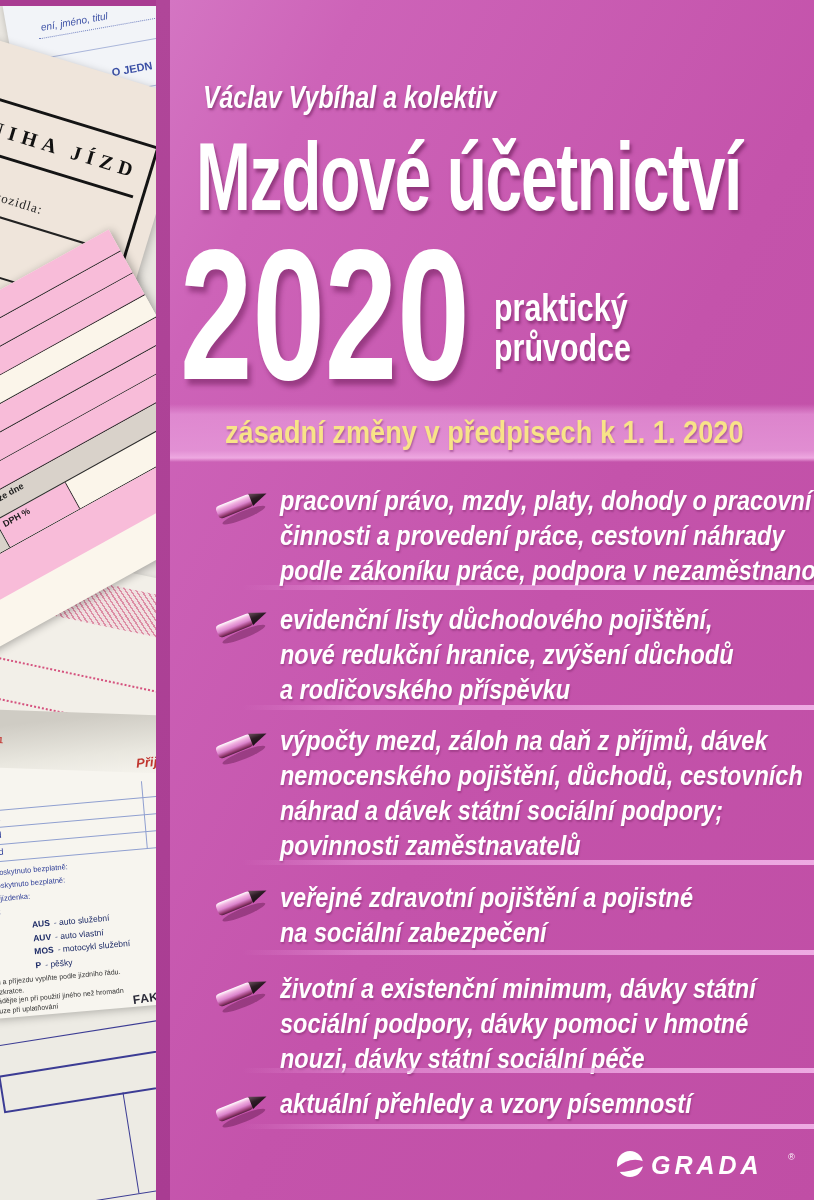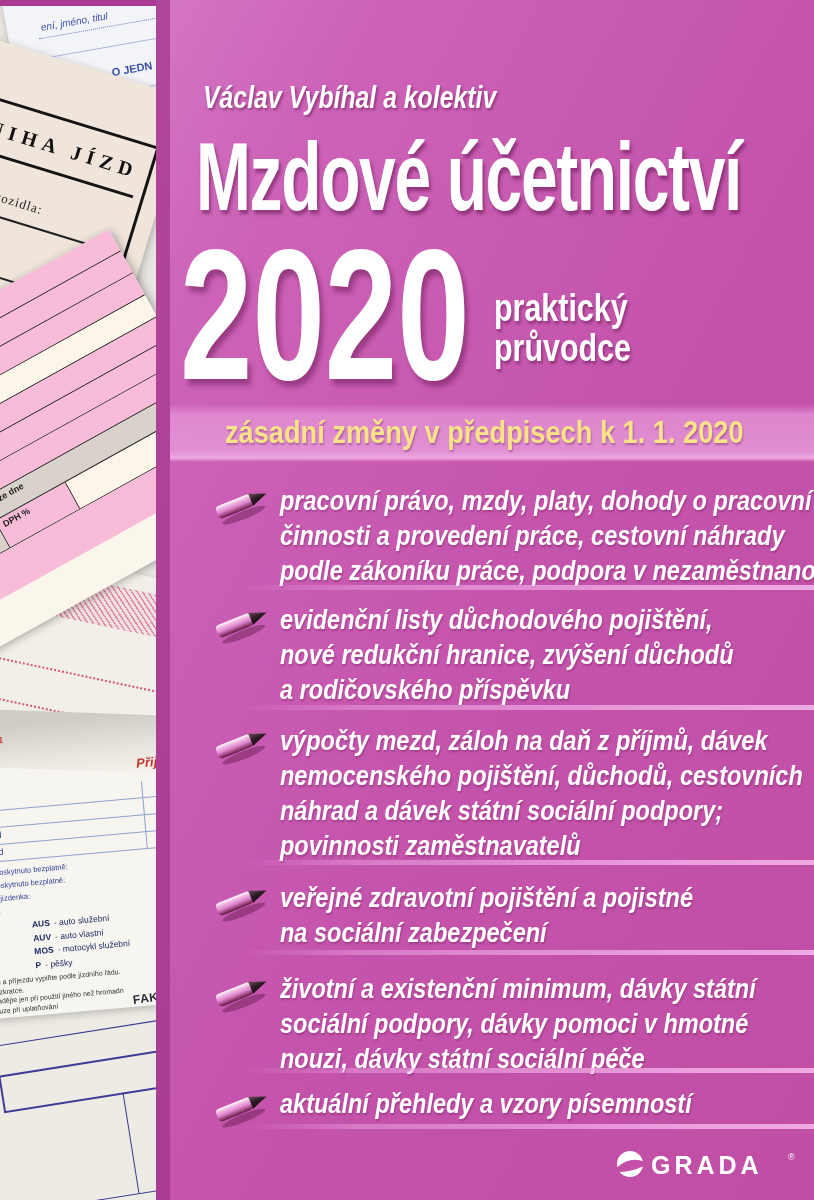--- a/index.html
+++ b/index.html
@@ -91,21 +91,21 @@
                transform:scaleX(.85);transform-origin:left top;white-space:nowrap;
                text-shadow:1px 2px 2px rgba(90,15,70,.35);}
   .sep{position:absolute;left:72px;right:0;height:5px;
        background:linear-gradient(90deg,rgba(235,160,224,0) 0%,rgba(235,160,224,.5) 20%,
        rgba(238,168,227,.9) 75%,rgba(240,175,230,.95) 100%);}
   .bullet{position:absolute;left:44px;}
   .pencil{position:absolute;left:0;top:2px;width:58px;height:42px;overflow:visible;}
   .bullet-text{position:absolute;left:66px;top:0;font-size:28px;font-style:italic;font-weight:700;color:#fff;
                line-height:35px;transform:scaleX(.84);transform-origin:left top;white-space:nowrap;
                text-shadow:1px 2px 2px rgba(90,15,70,.3);}
-  .grada{position:absolute;right:14px;top:1146px;width:186px;height:36px;}
+  .grada{position:absolute;right:14px;top:1146px;width:186px;height:36px;font-style:italic;}
 </style>
 </head>
 <body>
 
 <div id="page">
 
   <svg width="0" height="0" style="position:absolute" aria-hidden="true">
     <defs>
       <linearGradient id="pgrad" x1="0" y1="0" x2="0" y2="1">
         <stop offset="0" stop-color="#ffffff"></stop>

